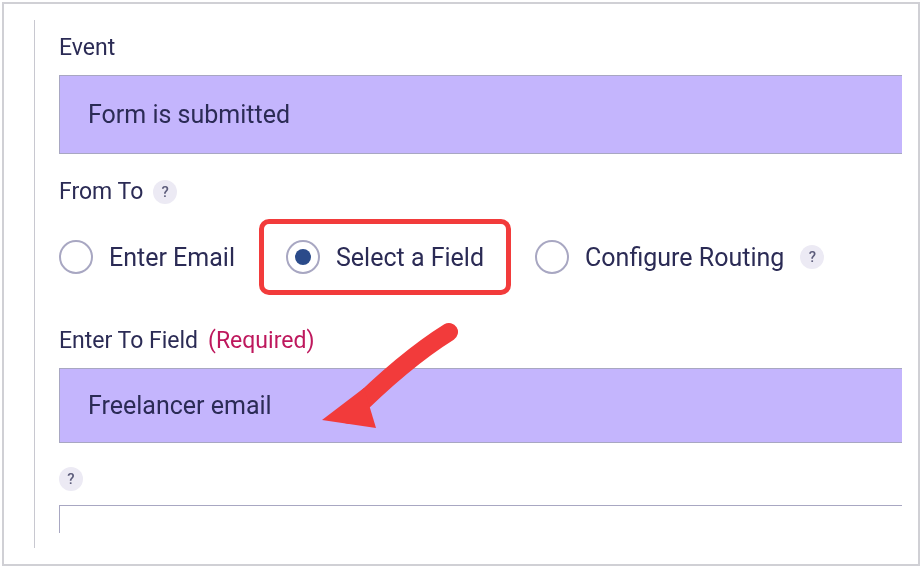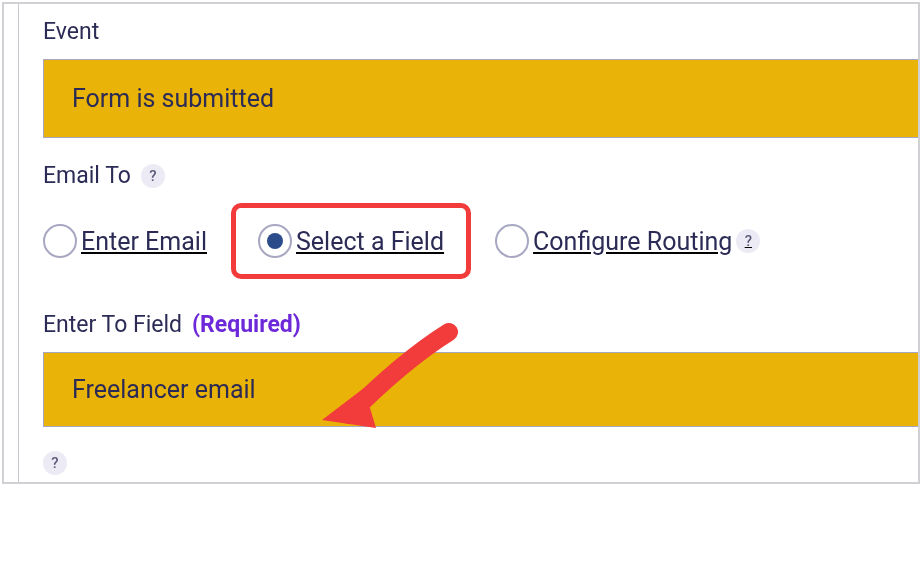--- a/index.html
+++ b/index.html
@@ -11,45 +11,45 @@
       font-family: -apple-system, BlinkMacSystemFont, "Segoe UI", Roboto, sans-serif;
       background: #fff;
       width: 922px;
       height: 578px;
       overflow: hidden;
       position: relative;
     }
     .outer-frame {
       border: 2px solid #d0d0d5;
       width: 918px;
-      height: 482px;
+      height: 564px;
       margin: 2px;
-      padding: 0;
+      padding: 16px;
       overflow: hidden;
       position: relative;
     }
     .inner-panel {
       border-left: 1px solid #c8c8d0;
       margin-left: 14px;
       margin-top: 0;
       padding: 14px 0 0 24px;
       height: 100%;
     }
     .field-label {
       font-size: 23px;
       color: #2b2b55;
       font-weight: 400;
       margin-bottom: 14px;
       display: flex;
       align-items: center;
       gap: 10px;
     }
     .required {
-      color: #6d28d9;
-      font-weight: 700;
+      color: #be185d;
+      font-weight: 400;
     }
     .help-badge {
       display: inline-flex;
       align-items: center;
       justify-content: center;
       width: 24px;
       height: 24px;
       background: #eceaf4;
       border-radius: 50%;
       color: #5b5b7a;
@@ -58,38 +58,37 @@
       cursor: pointer;
     }
     .input-box {
       border: 1px solid #a8a7c2;
       border-right: none;
       width: calc(100% - 0px);
       padding: 24px 28px;
       font-size: 25px;
       color: #2b2b55;
       margin-bottom: 24px;
-      background: #eab308;
+      background: #c4b5fd;
     }
     .input-box.select-box {
       padding: 22px 28px;
     }
     .radio-row {
       display: flex;
       align-items: center;
       gap: 24px;
       margin-bottom: 32px;
       flex-wrap: nowrap;
     }
     .radio-option {
       display: flex;
       align-items: center;
-      gap: 4px;
+      gap: 16px;
       cursor: pointer;
-      text-decoration: underline;
     }
     .radio-circle {
       width: 34px;
       height: 34px;
       border: 2px solid #a8a7c2;
       border-radius: 50%;
       display: inline-flex;
       align-items: center;
       justify-content: center;
       flex-shrink: 0;
@@ -137,21 +136,21 @@
   <div class="inner-panel">
 
     <div class="field-label">
       <span>Event</span>
     </div>
     <div class="input-box">
       <span>Form is submitted</span>
     </div>
 
     <div class="field-label">
-      <span>Email To</span>
+      <span>From To</span>
       <span class="help-badge">?</span>
     </div>
 
     <div class="radio-row">
       <div class="radio-option">
         <span class="radio-circle"></span>
         <span class="radio-label">Enter Email</span>
       </div>
 
       <div class="highlight-box">

